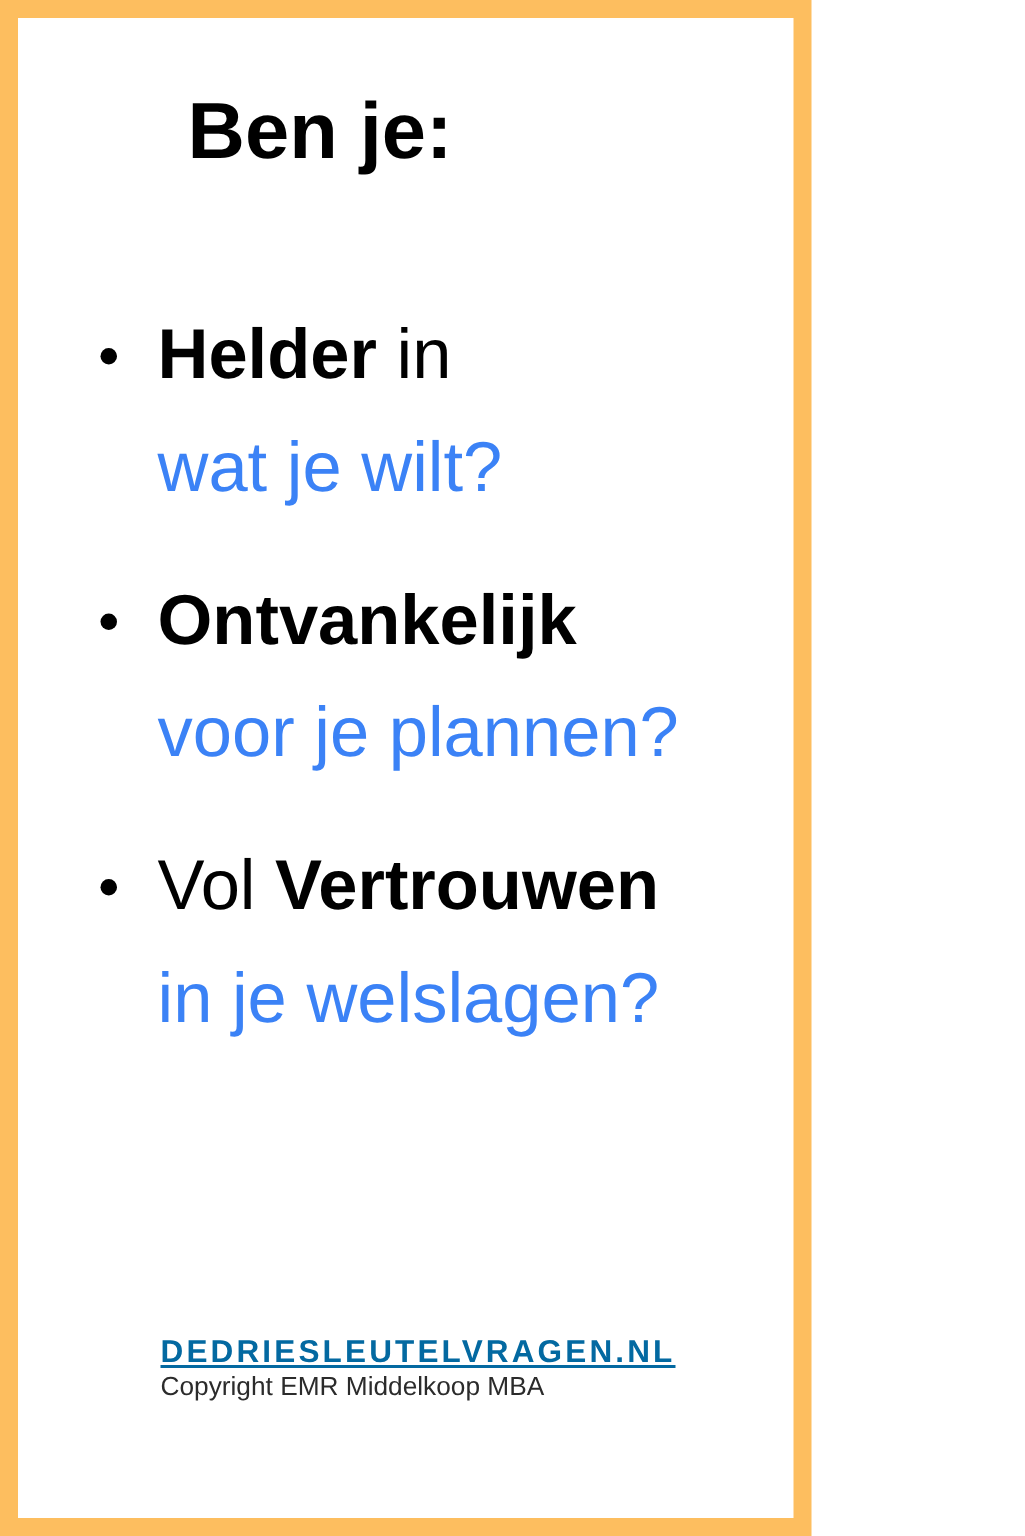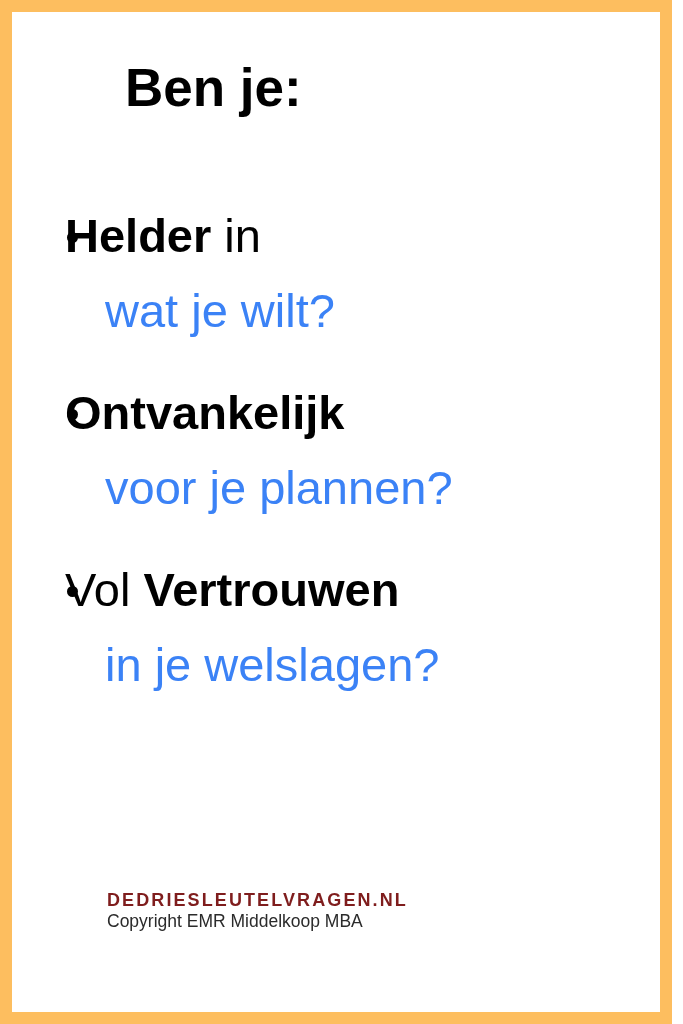--- a/index.html
+++ b/index.html
@@ -7,21 +7,21 @@
     padding: 0;
     background: #ffffff;
   }
 
   body {
     font-family: "Liberation Sans", sans-serif;
   }
 
   #poster {
     position: relative;
-    width: 672px;
+    width: 541px;
     height: 1024px;
     background: #fdbe5f;
     box-sizing: border-box;
     overflow: hidden;
   }
 
   #inner-card {
     position: absolute;
     left: 12px;
     top: 12px;
@@ -52,21 +52,21 @@
     width: 659px;
   }
 
   .question-item {
     position: relative;
     margin-bottom: 46px;
   }
 
   .question-line-primary {
     position: relative;
-    padding-left: 53px;
+    padding-left: 93px;
     font-size: 47px;
     line-height: 1.18;
     color: #000000;
     white-space: nowrap;
   }
 
   .bullet-dot {
     position: absolute;
     left: 55px;
     top: 24px;
@@ -94,25 +94,26 @@
   }
 
   
   #footer {
     position: absolute;
     left: 95px;
     top: 878px;
   }
 
   #site-name {
-    font-size: 18px;
+    font-size: 21px;
     font-weight: bold;
     letter-spacing: 2.1px;
-    color: #7f1d1d;
+    color: #0369a1;
     white-space: nowrap;
+    text-decoration: underline;
   }
 
   #copyright-line {
     font-size: 17.5px;
     font-weight: normal;
     color: #2b2b2b;
     letter-spacing: 0px;
     white-space: nowrap;
   }
 </style>

